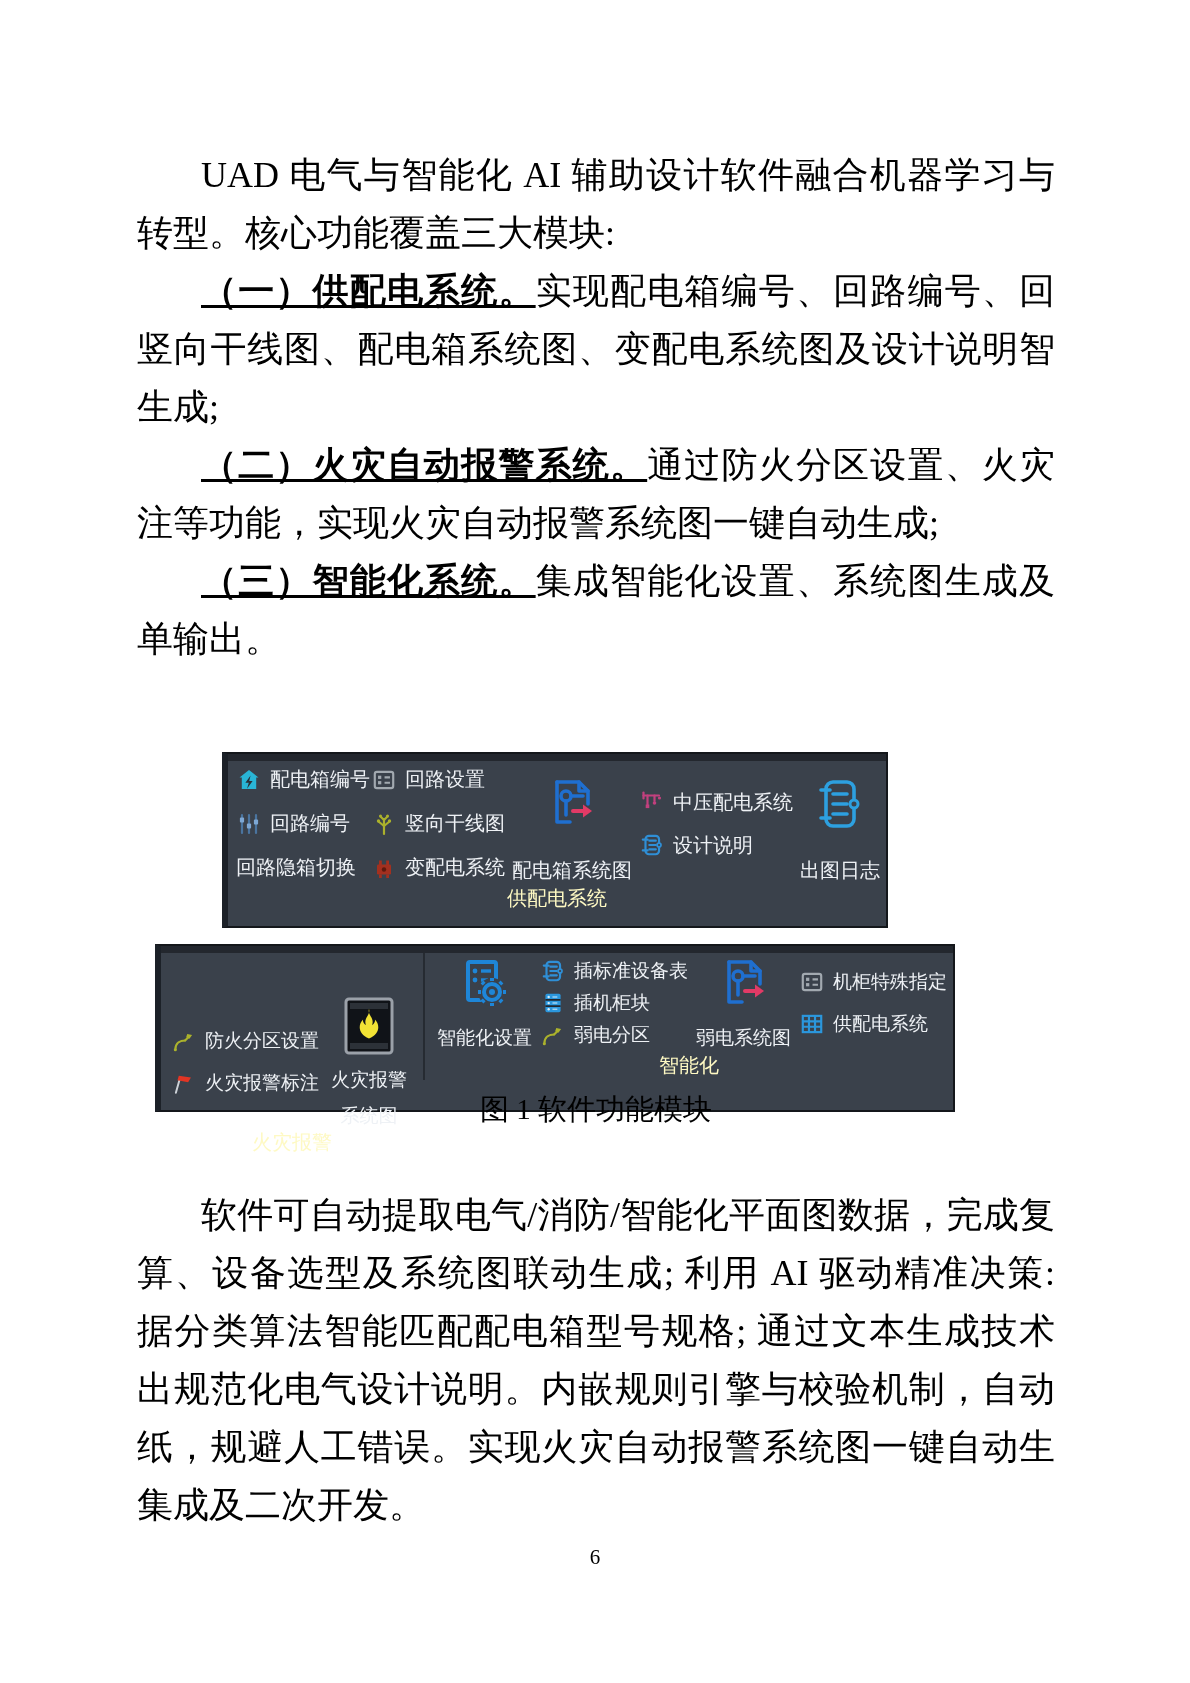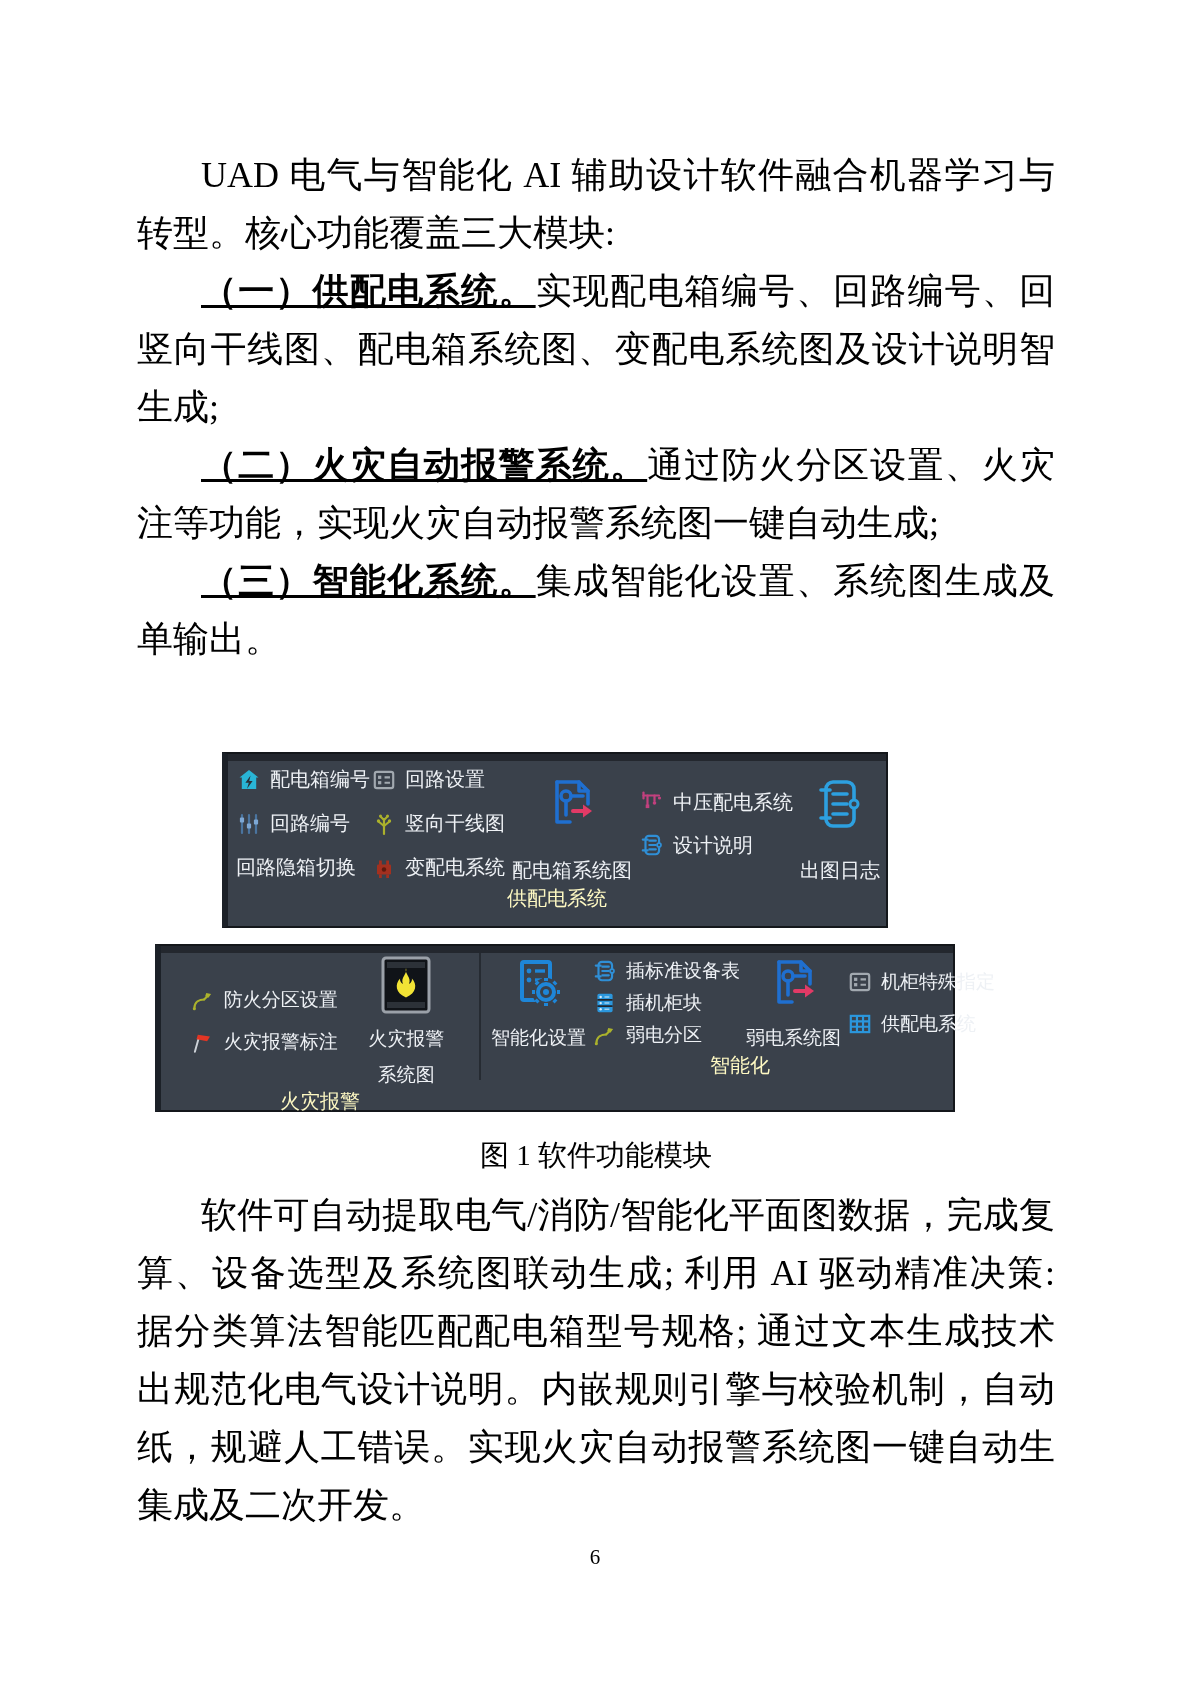--- a/index.html
+++ b/index.html
@@ -6,21 +6,21 @@
   .page{position:relative;width:1190px;height:1683px;background:#ffffff;overflow:hidden;
         font-family:"Liberation Serif", serif;color:#000;}
   
   .textblock{position:absolute;left:137px;width:918px;}
   .tb1{top:146px;}
   .tb2{top:1186px;}
   .line{height:58px;line-height:58px;font-size:36px;text-align:justify;overflow:hidden;}
   .full{text-align-last:justify;}
   .ind{text-indent:64px;}
   .lead{font-weight:bold;font-family:"Liberation Sans", sans-serif;text-decoration:underline;}
-  .caption{position:absolute;left:137px;width:918px;top:1126px;height:58px;line-height:58px;
+  .caption{position:absolute;left:137px;width:918px;top:1080px;height:58px;line-height:58px;
            font-size:29px;text-align:center;}
   .pagenum{position:absolute;left:0;width:1190px;top:1542px;height:30px;line-height:30px;
            font-size:21px;text-align:center;}
   
   .ribbon{position:absolute;background:#3a414b;border:2px solid #14171b;border-left:6px solid #1c2128;
           box-sizing:border-box;font-family:"Liberation Sans", sans-serif;color:#eef1f5;}
   .rb1{left:222px;top:752px;width:666px;height:176px;}
   .rb2{left:155px;top:944px;width:800px;height:168px;}
   .rtop{height:7px;background:#23272e;}
   .rbody{display:flex;align-items:stretch;}
@@ -34,21 +34,21 @@
   .ic svg{width:100%;height:100%;}
   .bigbtn{display:flex;flex-direction:column;align-items:center;justify-content:flex-end;
           gap:12px;font-size:20px;white-space:nowrap;padding:0 6px;}
   .rb2 .bigbtn{font-size:19px;}
   .bic{flex:1;display:flex;align-items:center;}
   .bic svg{width:58px;height:58px;}
   .bic.fl svg{width:60px;height:60px;}
   .biglabel2{text-align:center;line-height:24px;}
   .glabel{text-align:center;font-size:20px;color:#fef9c3;height:34px;line-height:28px;}
   .group{display:flex;flex-direction:column;}
-  .ga{width:318px;flex:none;}
+  .ga{width:262px;flex:none;margin-top:41px;}
   .gb{flex:1;}
   .gsep{width:2px;background:#262b32;flex:none;}
   .gbody{display:flex;flex:1;justify-content:space-evenly;align-items:stretch;padding:2px 4px 0 4px;}
 </style>
 </head>
 <body>
 
 <div class="page">
 
   <div class="textblock tb1">

